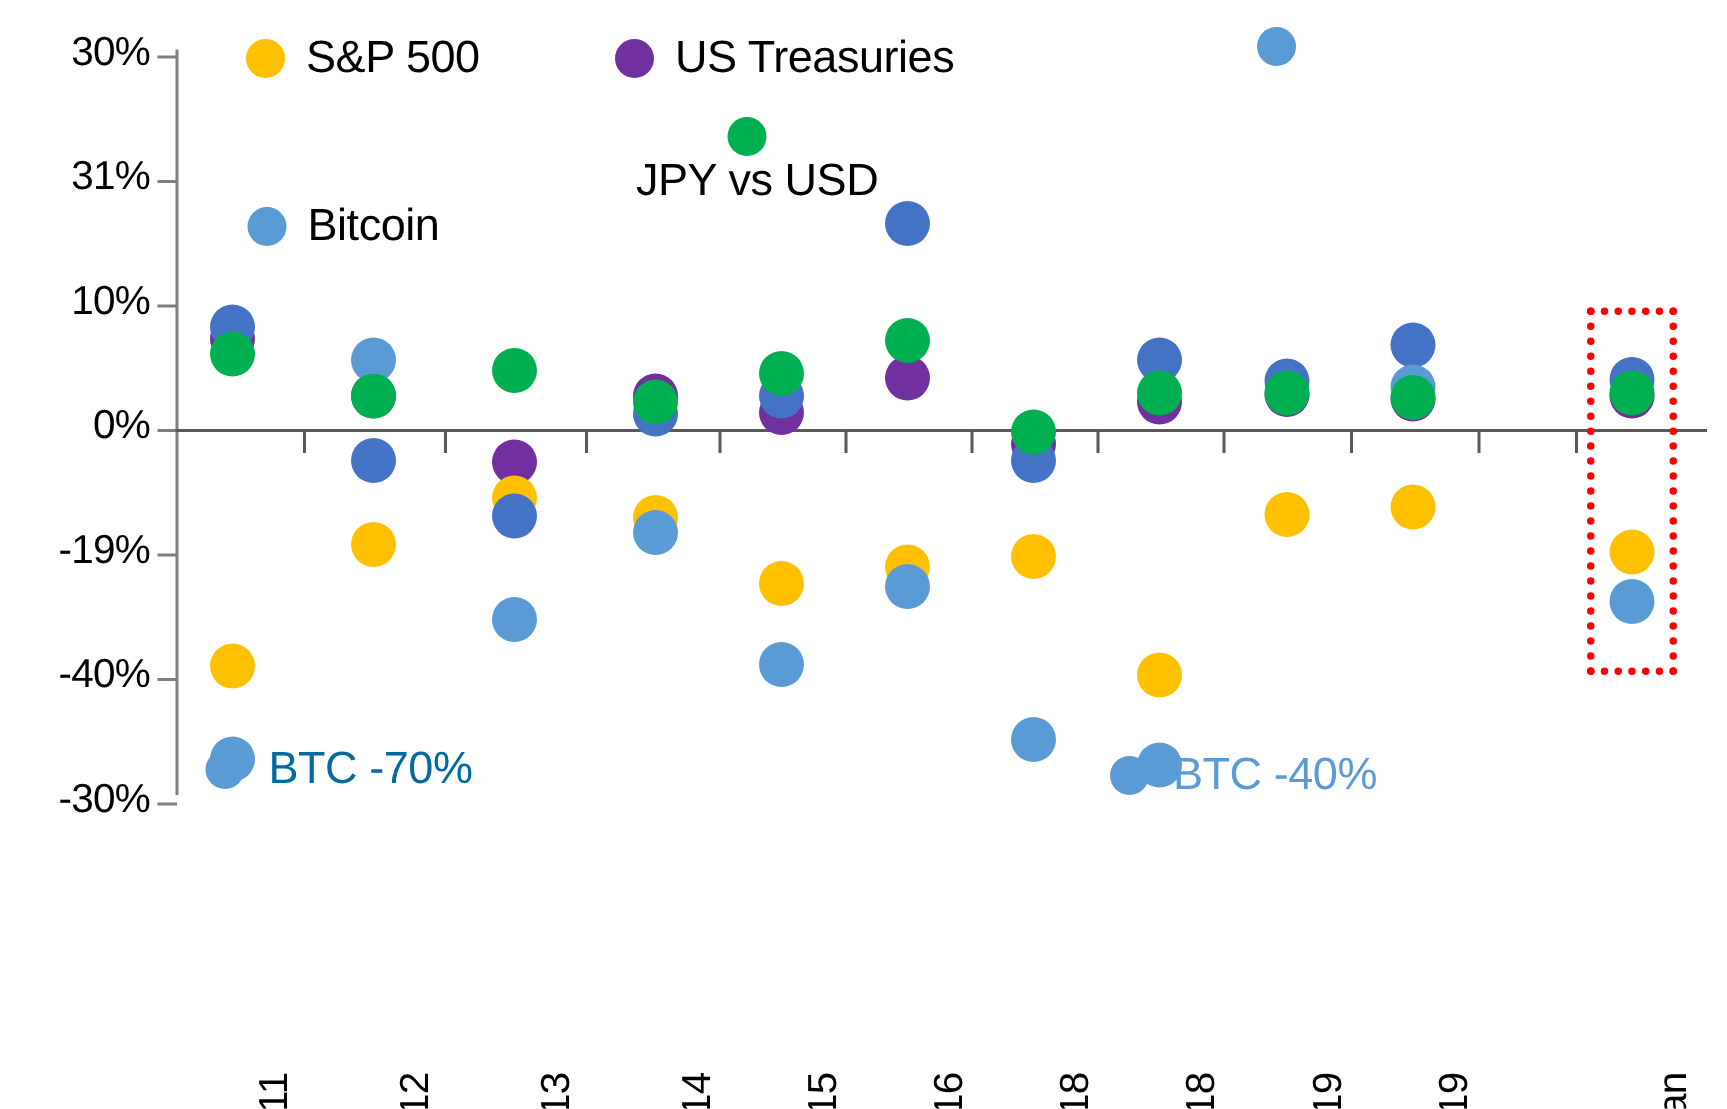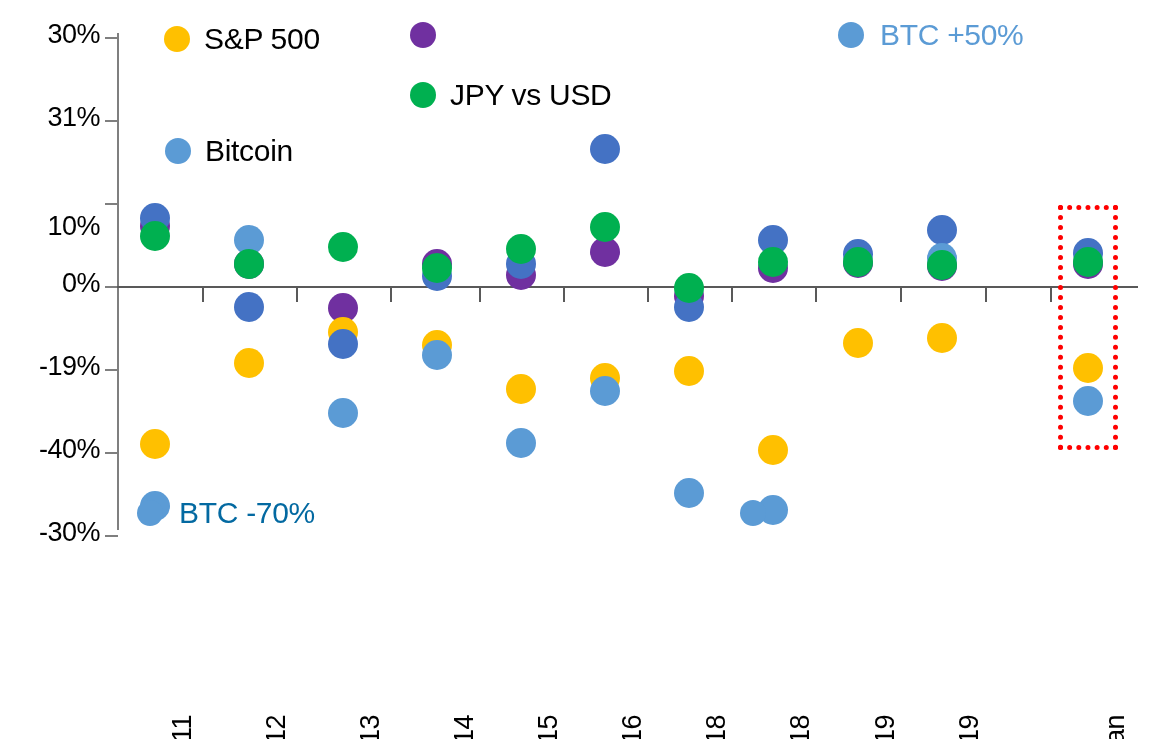--- a/index.html
+++ b/index.html
@@ -42,21 +42,21 @@
   .highlight-box{position:absolute;border:5px dotted #FF0000;box-sizing:border-box;}
 </style>
 </head>
 <body>
 
 <div id="chart-root">
 
   <div class="ylabels-col" id="yaxis-labels">
       <div class="ylabel" style="top: 19px;">30%</div>
       <div class="ylabel" style="top: 102px;">31%</div>
-      <div class="ylabel" style="top: 185px; margin-top: 26px;">10%</div>
+      <div class="ylabel" style="top: 185px;">10%</div>
       <div class="ylabel" style="top: 268px;">0%</div>
       <div class="ylabel" style="top: 351px;">-19%</div>
       <div class="ylabel" style="top: 434px;">-40%</div>
       <div class="ylabel" style="top: 517px;">-30%</div>
     </div>
   <div id="yticks">
       <div class="ytick" style="top: 37px;"></div>
       <div class="ytick" style="top: 120px;"></div>
       <div class="ytick" style="top: 203px;"></div>
       <div class="ytick" style="top: 286px;"></div>
@@ -145,37 +145,38 @@
     <div class="legend-item" style="left:164px;top:22px;">
       <span class="legend-dot" style="background:#FFC000"></span>
       <span class="legend-text">S&amp;P 500</span>
     </div>
     <div class="legend-item" style="left:165px;top:134px;">
       <span class="legend-dot" style="background:#5B9BD5"></span>
       <span class="legend-text">Bitcoin</span>
     </div>
     <div class="legend-item" style="left:410px;top:22px;">
       <span class="legend-dot" style="background:#7030A0"></span>
+      <span class="legend-text">US Treasuries</span>
     </div>
-    <div class="legend-item" style="left:410px;top:78px;">
+    <div class="legend-item" style="left:410px;top:78px;flex-direction:column;">
       <span class="legend-dot" style="background:#00B050"></span>
       <span class="legend-text">JPY vs USD</span>
     </div>
   </div>
 
   <div class="annot" style="left:838px;top:18px;">
     <span class="annot-dot" style="background:#5B9BD5"></span>
-    <span class="annot-text" style="color:#5B9BD5">BTC +50%</span>
   </div>
   <div class="annot" style="left:137px;top:496px;">
     <span class="annot-dot" style="background:#5B9BD5"></span>
     <span class="annot-text" style="color:#0369a1">BTC -70%</span>
   </div>
   <div class="annot" style="left:740px;top:500px;">
     <span class="annot-dot" style="background:#5B9BD5"></span>
+    <span class="annot-text" style="color:#5B9BD5">BTC -40%</span>
   </div>
 
   <div id="xlabels">
       <div class="xlabel" style="left: 167px; top: 715px;">Aug/Sep-11</div>
       <div class="xlabel" style="left: 261px; top: 715px;">May-12</div>
       <div class="xlabel" style="left: 355px; top: 715px;">Jun-13</div>
       <div class="xlabel" style="left: 449px; top: 715px;">Oct-14</div>
       <div class="xlabel" style="left: 533px; top: 715px;">Aug-15</div>
       <div class="xlabel" style="left: 617px; top: 715px;">Jan-16</div>
       <div class="xlabel" style="left: 701px; top: 715px;">Feb-18</div>

